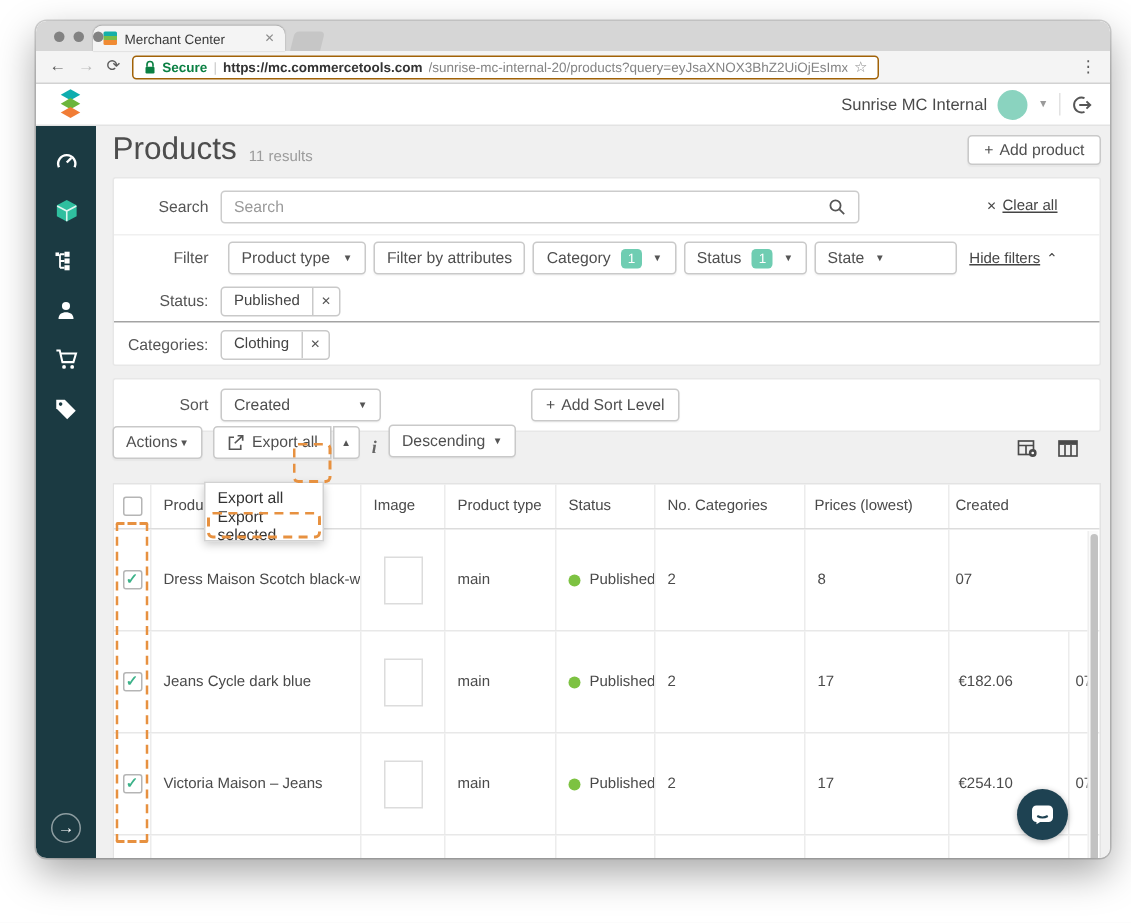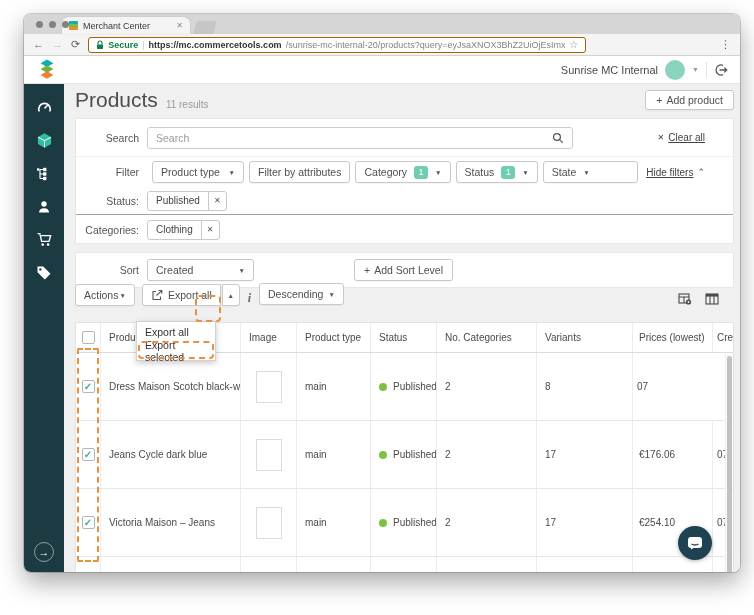--- a/index.html
+++ b/index.html
@@ -373,21 +373,20 @@
       <div id="table-card">
         <div class="tgrid t-header">
           <div class="th td-center">
               <span class="cbx"></span>
             </div>
           <div class="th">Product name</div>
           <div class="th">Image</div>
           <div class="th">Product type</div>
           <div class="th">Status</div>
           <div class="th">No. Categories</div>
-          <div class="th">Variants</div>
           <div class="th" style="padding:0 6px">Prices (lowest)</div>
           <div class="th" style="border-right:none;padding:0 0 0 4px">Created</div>
         </div>
 
         <div class="tgrid t-row">
           <div class="td td-center">
               <span class="cbx">✓</span>
             </div>
           <div class="td">Dress Maison Scotch black-white</div>
           <div class="td td-center">
@@ -411,21 +410,21 @@
           <div class="td td-center">
               <span class="img-ph"></span>
             </div>
           <div class="td">main</div>
           <div class="td">
               <span class="dot"></span>
               <span>Published</span>
             </div>
           <div class="td">2</div>
           <div class="td">17</div>
-          <div class="td" style="padding:0 6px">€176.06</div>
+          <div class="td" style="padding:0 6px">€182.06</div>
           <div class="td td-created" style="border-right:none">07</div>
         </div>
 
         <div class="tgrid t-row">
           <div class="td td-center">
               <span class="cbx">✓</span>
             </div>
           <div class="td">Victoria Maison – Jeans</div>
           <div class="td td-center">
               <span class="img-ph"></span>

